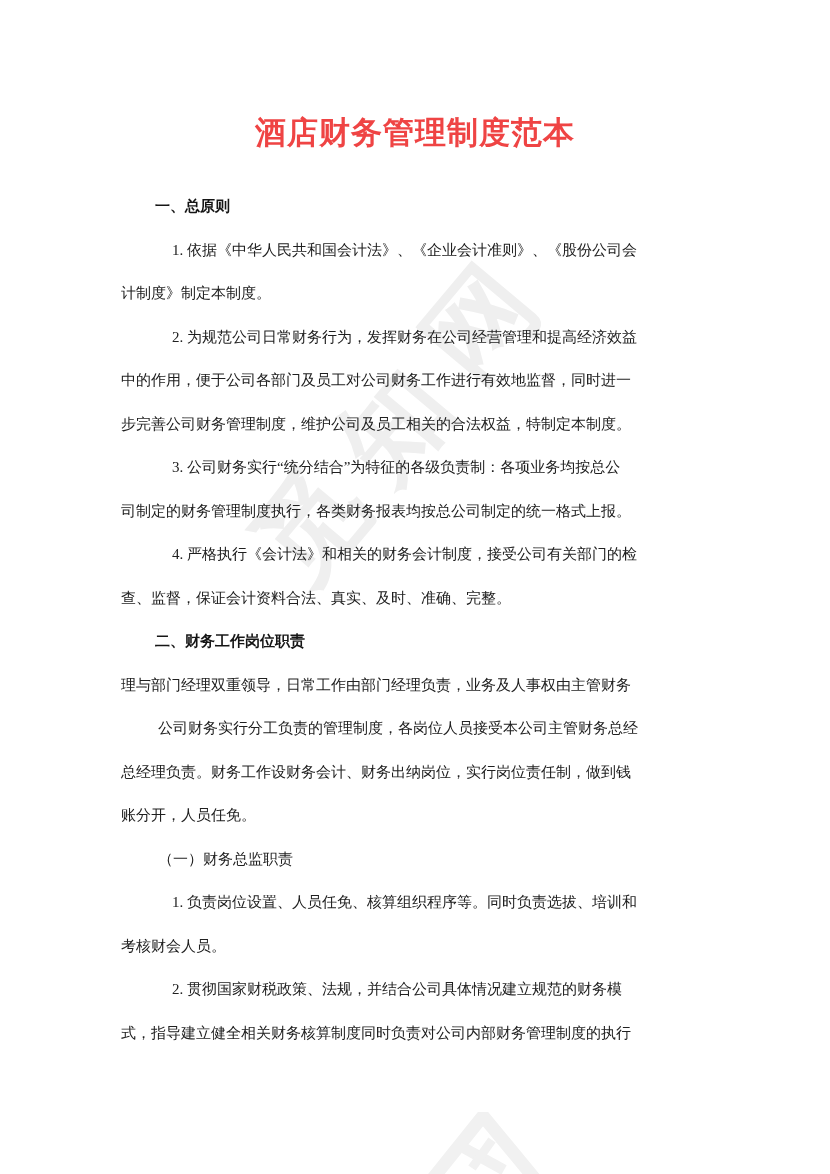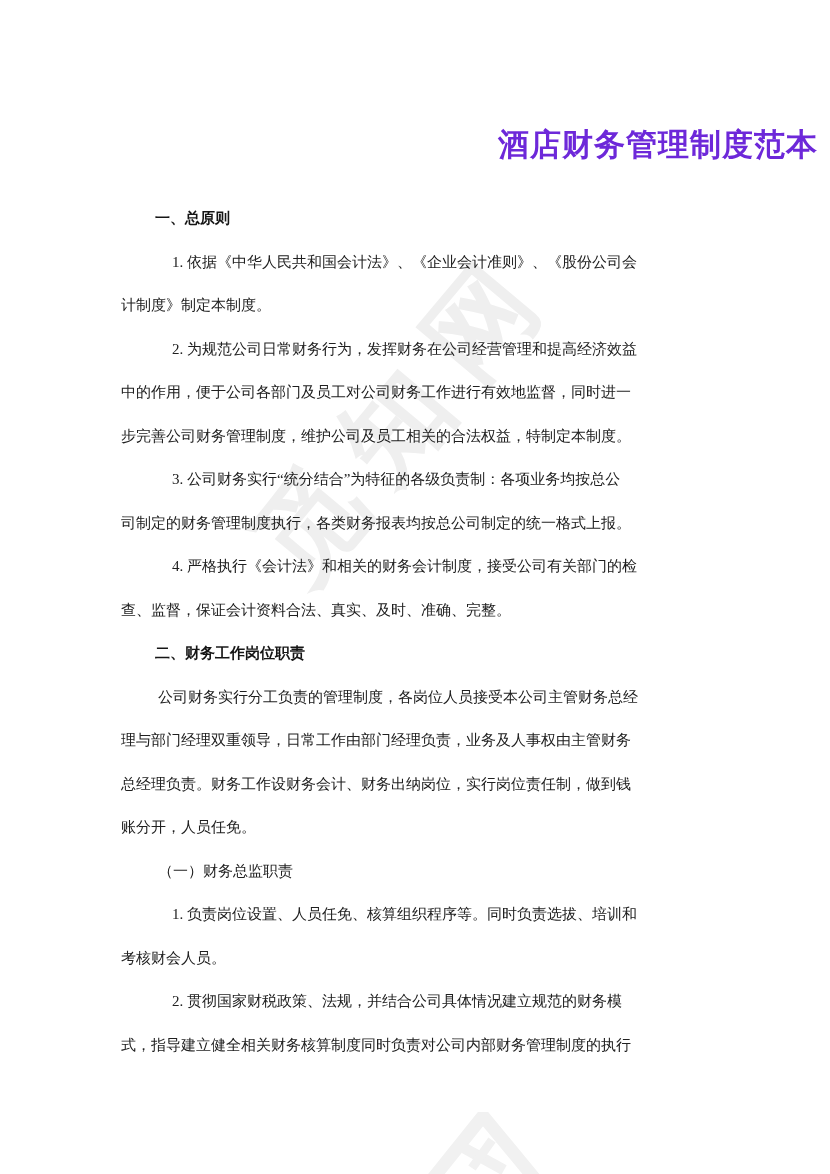--- a/index.html
+++ b/index.html
@@ -34,28 +34,28 @@
   }
   .logo-watermark {
     position: absolute;
     left: 408px;
     top: 1112px;
     z-index: 0;
   }
   .doc-title {
     position: relative;
     z-index: 1;
-    margin: 12px;
+    margin: 0;
     padding-top: 108px;
     height: 50px;
     line-height: 50px;
-    text-align: right;
+    text-align: center;
     font-size: 31px;
     font-weight: 700;
-    color: #6d28d9;
+    color: #ef4444;
     letter-spacing: 1px;
   }
   .doc-body {
     position: relative;
     z-index: 1;
     margin-top: 27px;
     margin-left: 121px;
     width: 590px;
   }
   .line {
@@ -94,22 +94,22 @@
       <div class="line body" style="text-indent: 51px;">1. 依据《中华人民共和国会计法》、《企业会计准则》、《股份公司会</div>
       <div class="line body" style="text-indent: 0px;">计制度》制定本制度。</div>
       <div class="line body" style="text-indent: 51px;">2. 为规范公司日常财务行为，发挥财务在公司经营管理和提高经济效益</div>
       <div class="line body" style="text-indent: 0px;">中的作用，便于公司各部门及员工对公司财务工作进行有效地监督，同时进一</div>
       <div class="line body" style="text-indent: 0px;">步完善公司财务管理制度，维护公司及员工相关的合法权益，特制定本制度。</div>
       <div class="line body" style="text-indent: 51px;">3. 公司财务实行“统分结合”为特征的各级负责制：各项业务均按总公</div>
       <div class="line body" style="text-indent: 0px;">司制定的财务管理制度执行，各类财务报表均按总公司制定的统一格式上报。</div>
       <div class="line body" style="text-indent: 51px; font-family: Liberation Serif, serif;">4. 严格执行《会计法》和相关的财务会计制度，接受公司有关部门的检</div>
       <div class="line body" style="text-indent: 0px;">查、监督，保证会计资料合法、真实、及时、准确、完整。</div>
       <div class="line heading" style="text-indent: 34px;">二、财务工作岗位职责</div>
+      <div class="line body" style="text-indent: 0px;">理与部门经理双重领导，日常工作由部门经理负责，业务及人事权由主管财务</div>
       <div class="line body" style="text-indent: 37px;">公司财务实行分工负责的管理制度，各岗位人员接受本公司主管财务总经</div>
-      <div class="line body" style="text-indent: 0px;">理与部门经理双重领导，日常工作由部门经理负责，业务及人事权由主管财务</div>
       <div class="line body" style="text-indent: 0px;">总经理负责。财务工作设财务会计、财务出纳岗位，实行岗位责任制，做到钱</div>
       <div class="line body" style="text-indent: 0px;">账分开，人员任免。</div>
       <div class="line subheading" style="text-indent: 37px;">（一）财务总监职责</div>
       <div class="line body" style="text-indent: 51px;">1. 负责岗位设置、人员任免、核算组织程序等。同时负责选拔、培训和</div>
       <div class="line body" style="text-indent: 0px;">考核财会人员。</div>
       <div class="line body" style="text-indent: 51px;">2. 贯彻国家财税政策、法规，并结合公司具体情况建立规范的财务模</div>
       <div class="line body" style="text-indent: 0px;">式，指导建立健全相关财务核算制度同时负责对公司内部财务管理制度的执行</div>
     </div>
 
 </div>

